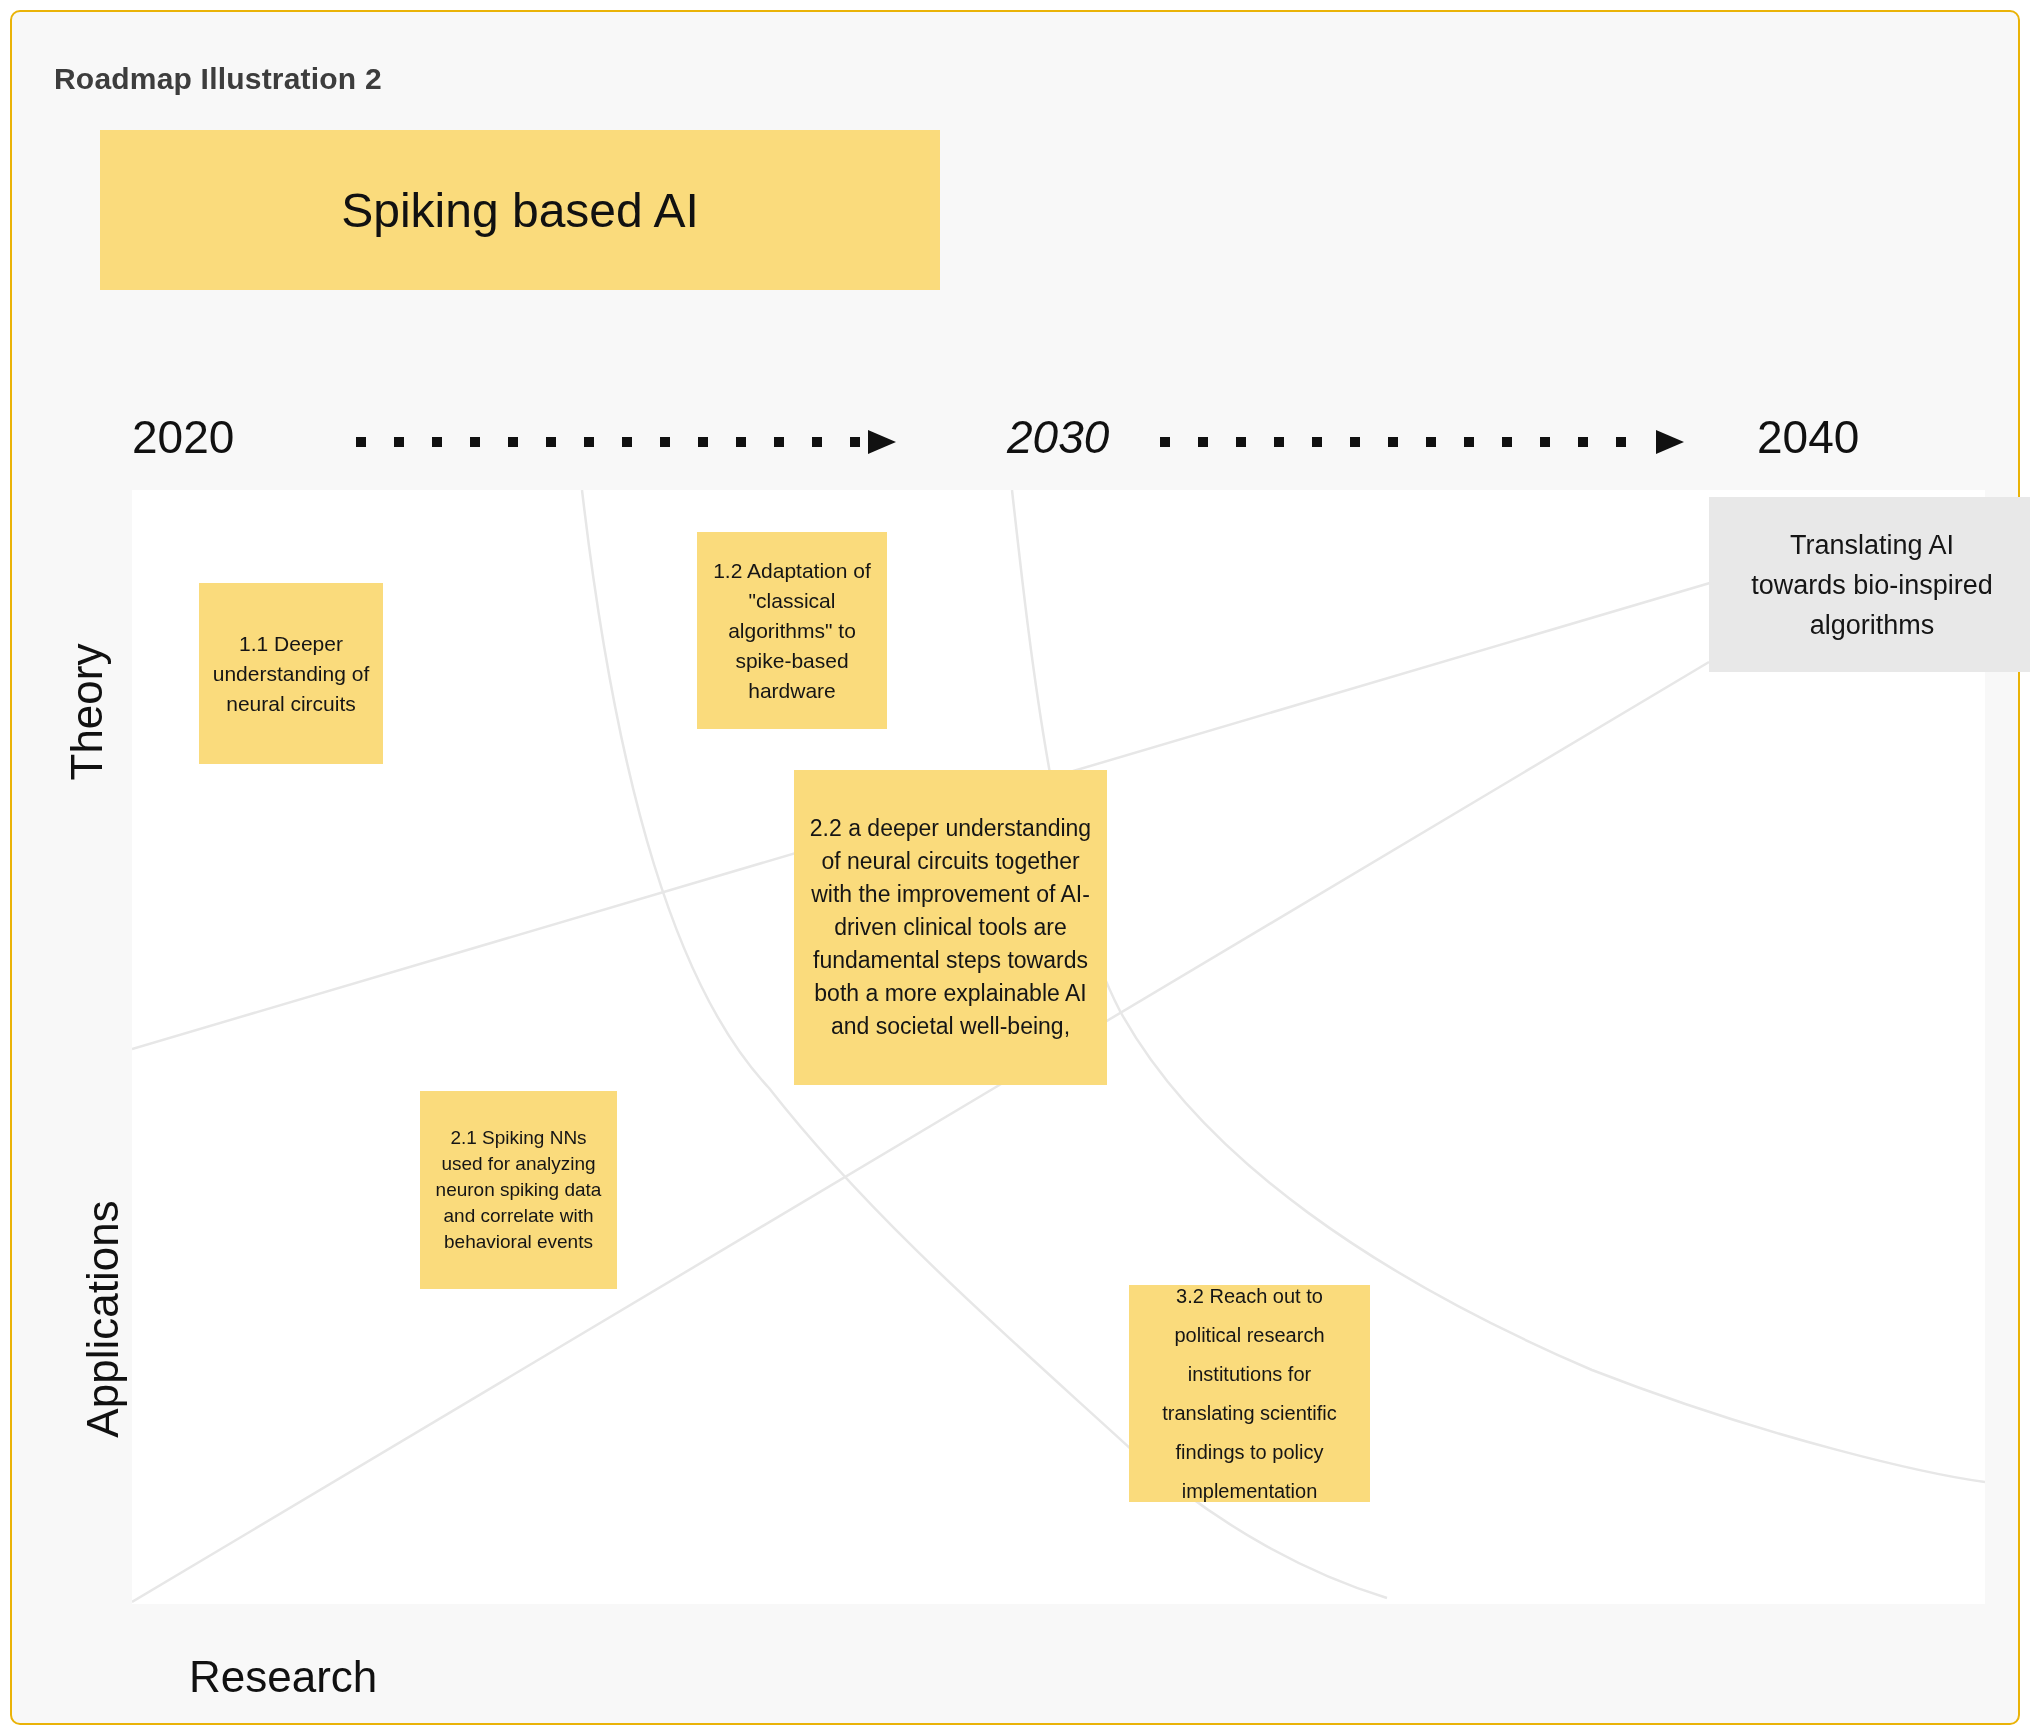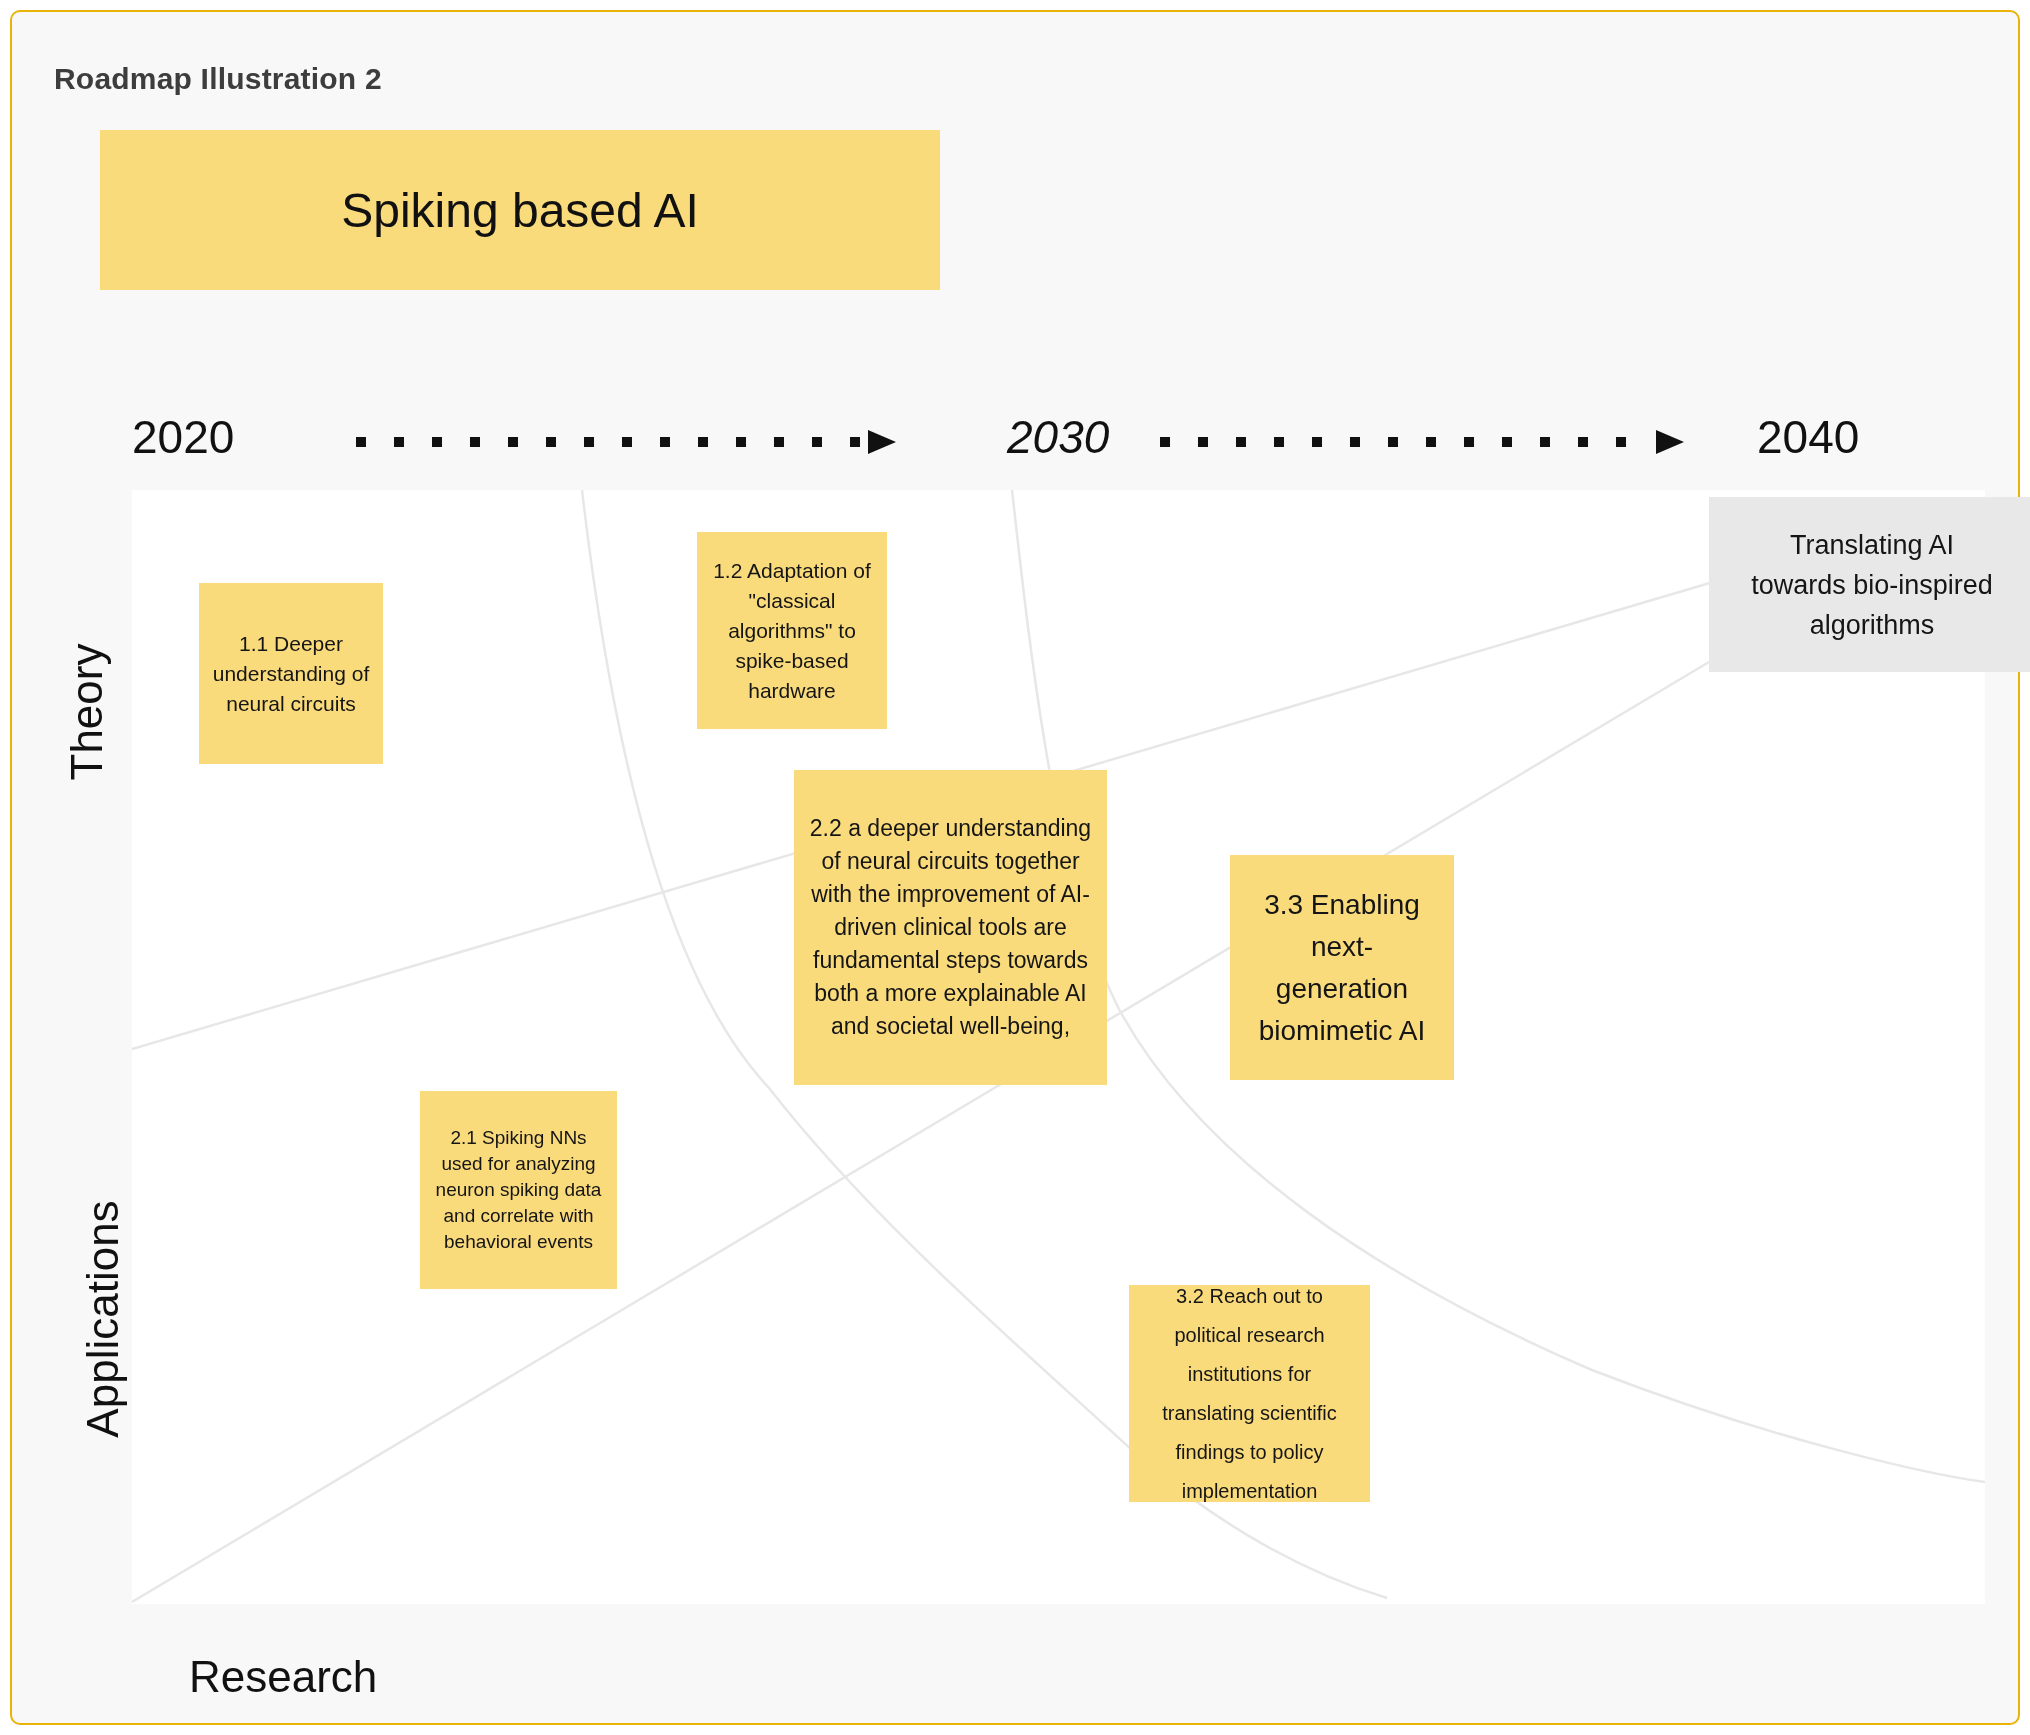--- a/index.html
+++ b/index.html
@@ -111,23 +111,20 @@
 
   <div class="note note-1-1">
     <span>1.1 Deeper understanding of neural circuits</span>
   </div>
   <div class="note note-1-2">
     <span>1.2 Adaptation of "classical algorithms" to spike-based hardware</span>
   </div>
   <div class="note note-2-2">
     <span>2.2 a deeper understanding of neural circuits together with the improvement of AI-driven clinical tools are fundamental steps towards both a more explainable AI and societal well-being,</span>
   </div>
-  <div class="note note-3-3">
-    <span>3.3 Enabling next-generation biomimetic AI</span>
-  </div>
   <div class="note note-2-1">
     <span>2.1 Spiking NNs used for analyzing neuron spiking data and correlate with behavioral events</span>
   </div>
   <div class="note note-3-2">
     <span>3.2 Reach out to political research institutions for translating scientific findings to policy implementation</span>
   </div>
   <div class="note note-translating">
     <span>Translating AI towards bio-inspired algorithms</span>
   </div>
 

